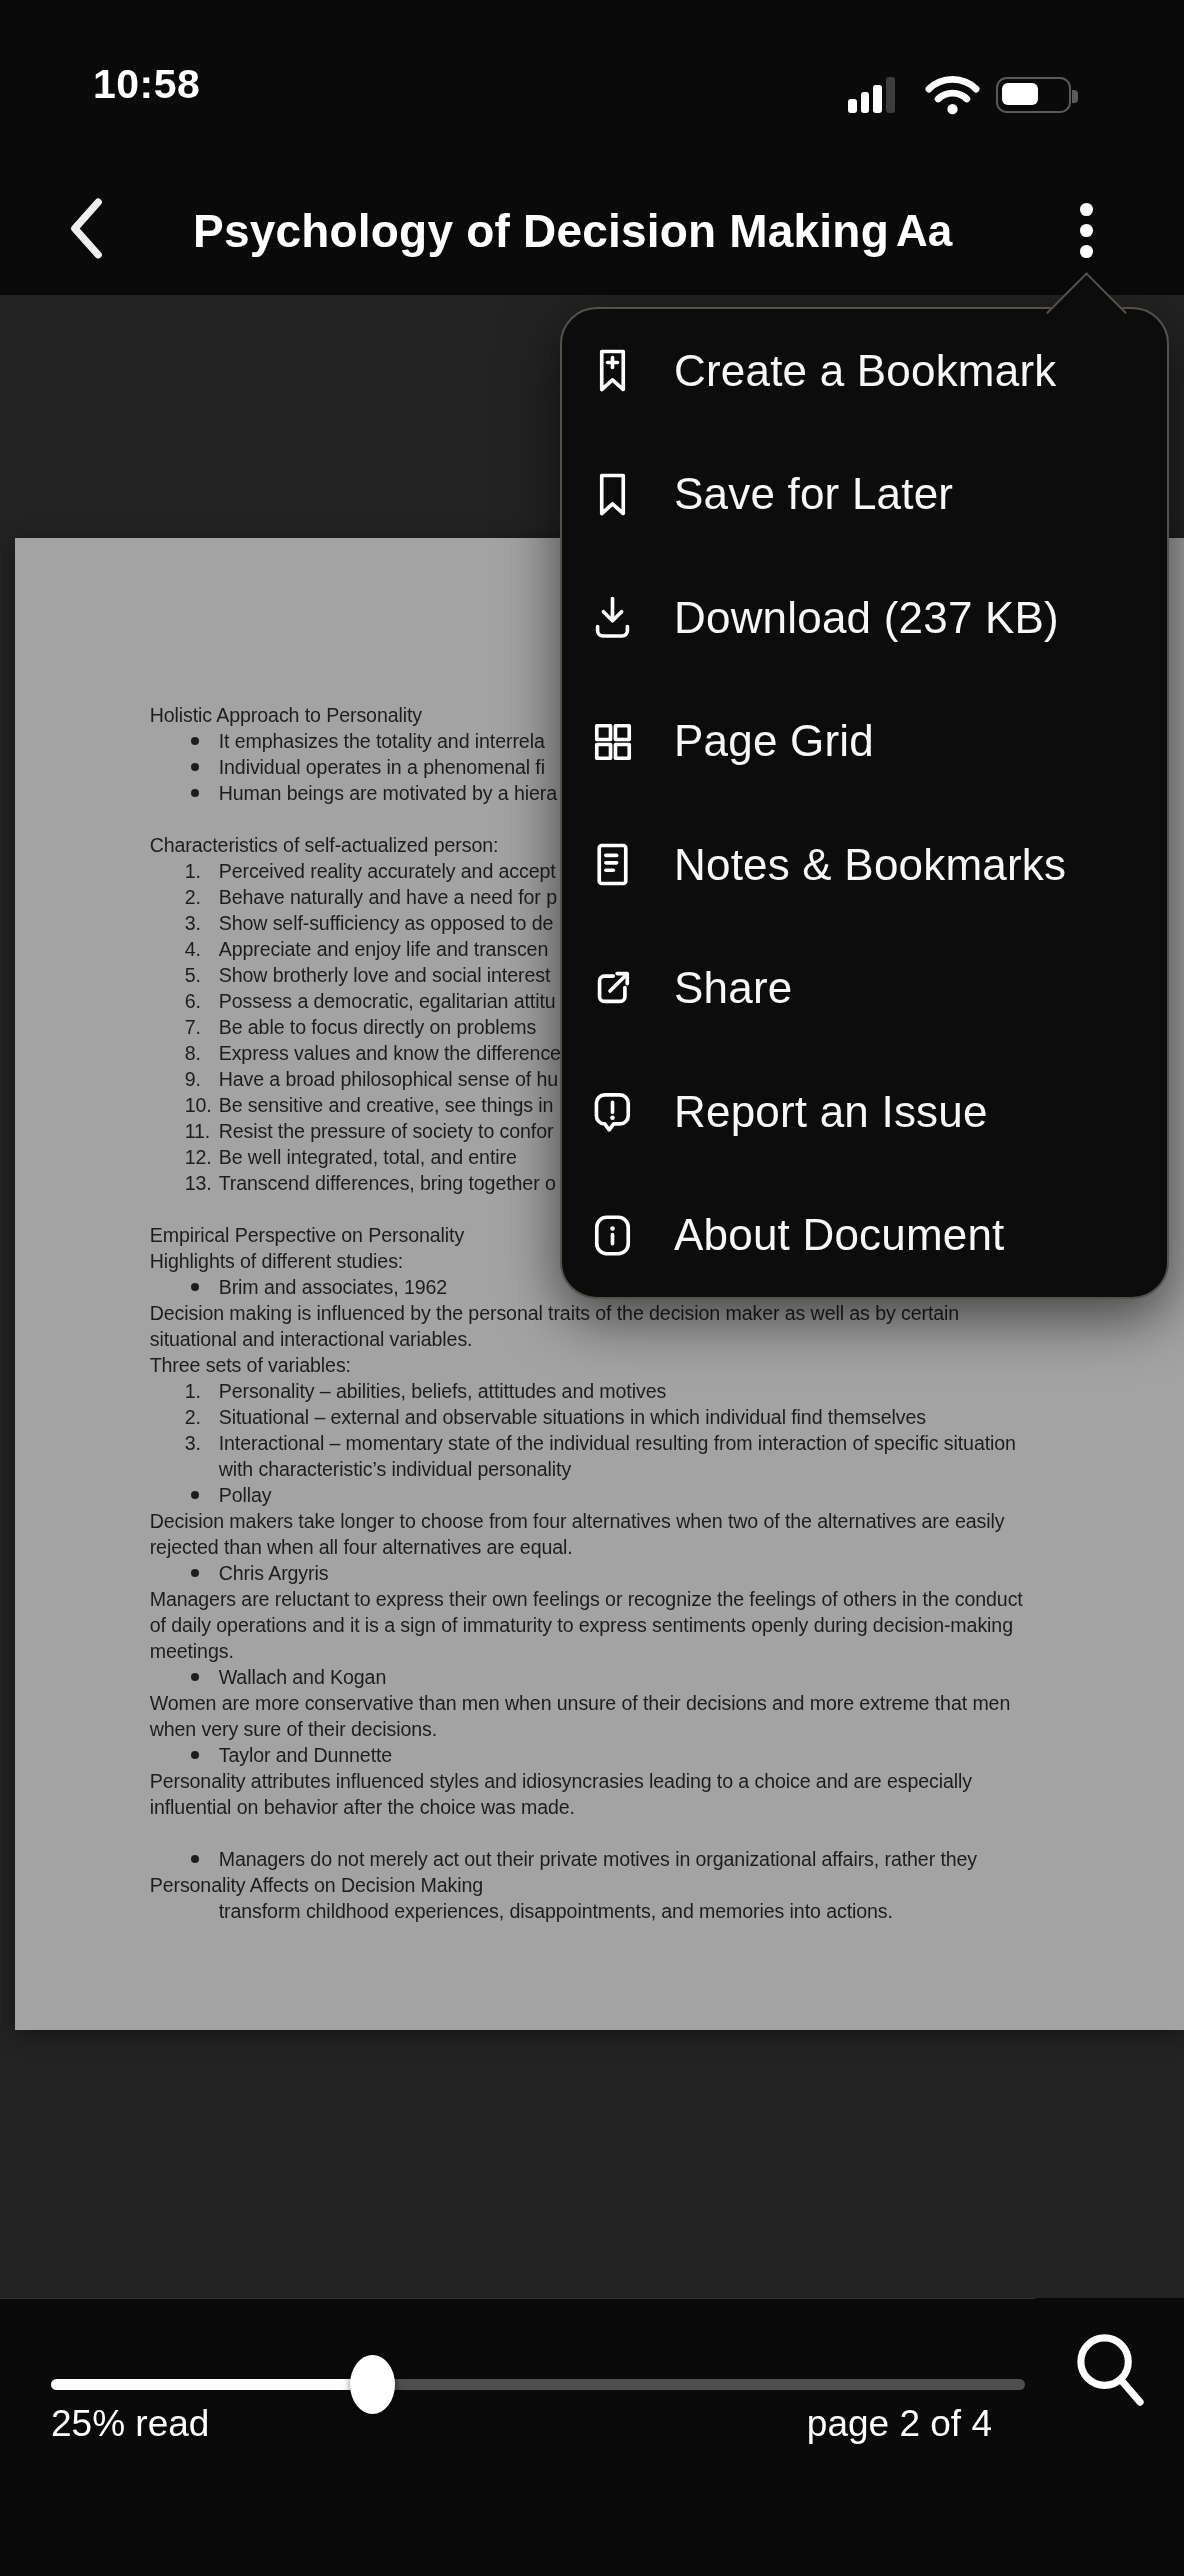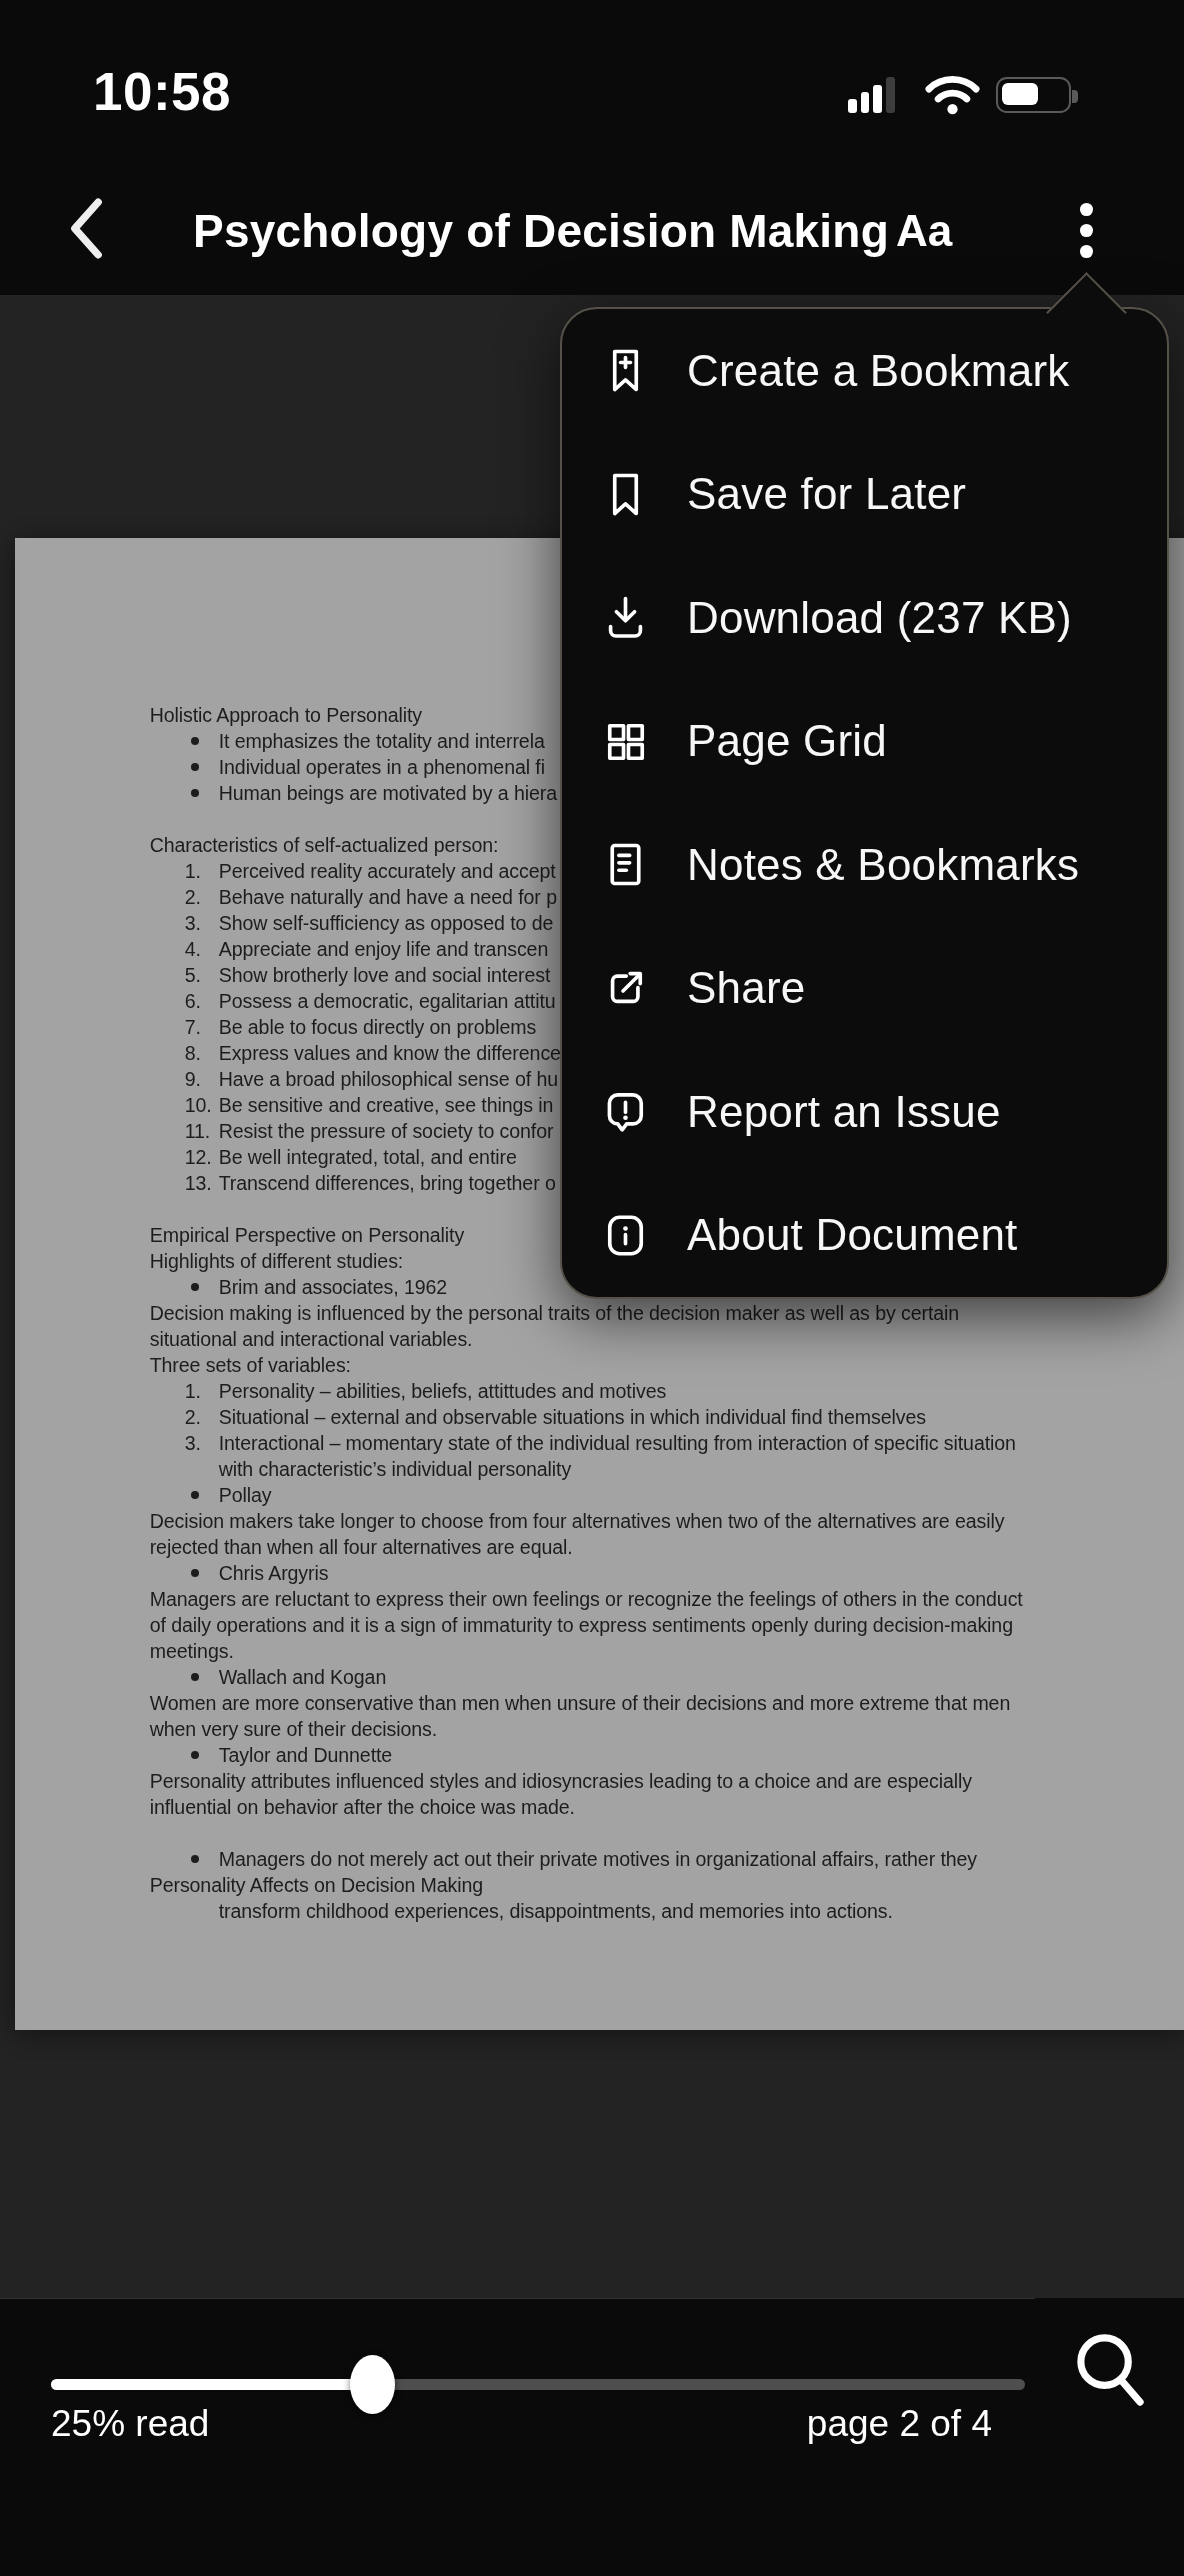--- a/index.html
+++ b/index.html
@@ -1,21 +1,21 @@
 <!DOCTYPE html>
 <html><head>
 <meta charset="utf-8">
 <style>
   html,body{margin:0;padding:0;background:#000;}
   .screen{position:relative;width:1185px;height:2576px;overflow:hidden;
           background:#0a0a0a;font-family:"Liberation Sans",sans-serif;}
 
   
   .top-chrome{position:absolute;left:0;top:0;width:1185px;height:295px;background:#0a0a0a;z-index:3;}
-  .time{position:absolute;left:93px;top:61px;color:#fff;font-size:53px;font-weight:700;letter-spacing:0.5px;}
+  .time{position:absolute;left:93px;top:61px;color:#fff;font-size:41px;font-weight:700;letter-spacing:0.5px;}
   .cellular{position:absolute;left:848px;top:77px;width:49px;height:36px;display:flex;align-items:flex-end;gap:3.9px;}
   .cellular i{display:block;width:8.8px;border-radius:2.9px;background:#fff;}
   .cellular i:nth-child(1){height:13.8px}.cellular i:nth-child(2){height:20.6px}
   .cellular i:nth-child(3){height:28.5px}.cellular i:nth-child(4){height:36px;background:#3d3d3d;}
   .wifi{position:absolute;left:924px;top:75px;}
   .battery{position:absolute;left:996px;top:77px;width:75px;height:36px;border:2.9px solid #5a5a5a;
            border-radius:10.8px;box-sizing:border-box;}
   .battery .fill{position:absolute;left:3.9px;top:3.9px;width:36px;height:22.6px;background:#fff;border-radius:5.9px;}
   .battery .nub{position:absolute;right:-8.8px;top:10.8px;width:5.9px;height:12.8px;background:#5a5a5a;border-radius:0 3.9px 3.9px 0;}
 
@@ -40,21 +40,21 @@
   .dl.num .marker{position:absolute;left:170px;top:0;}
   .dl.cont{padding-left:204px;}
 
   
   .menu{position:absolute;left:560px;top:307px;width:609px;height:992px;background:#0c0c0c;
         border:2px solid #56524a;border-radius:37px;box-sizing:border-box;z-index:5;
         box-shadow:0 17.7px 59px rgba(0,0,0,.6);}
   .menu-arrow{position:absolute;left:496px;top:-25.5px;width:55px;height:55px;background:#0c0c0c;
               border-top:2px solid #56524a;border-left:2px solid #56524a;transform:rotate(45deg);z-index:1;}
   .menu-list{position:relative;z-index:2;display:flex;flex-direction:column;height:100%;}
-  .menu-item{flex:1;display:flex;align-items:center;gap:35px;padding-left:37px;}
+  .menu-item{flex:1;display:flex;align-items:center;gap:35px;padding-left:24px;}
   .mi-icon{width:53px;height:53px;flex:none;display:flex;align-items:center;justify-content:center;}
   .mi-icon svg{width:53px;height:53px;}
   .mi-label{color:#f7f7f7;font-size:44px;letter-spacing:0.2px;}
 
   
   .footer{position:absolute;left:0;top:2298px;width:1035px;height:278px;background:#0a0a0a;
           border-top:1px solid #2f2f2f;z-index:3;}
   .slider{position:absolute;left:51px;top:54px;width:974px;height:63px;}
   .slider .track{position:absolute;left:0;top:25.5px;width:974px;height:11.8px;border-radius:5.9px;background:#4e4e4e;}
   .slider .trackfill{position:absolute;left:0;top:25.5px;height:11.8px;border-radius:5.9px;background:#fff;}

